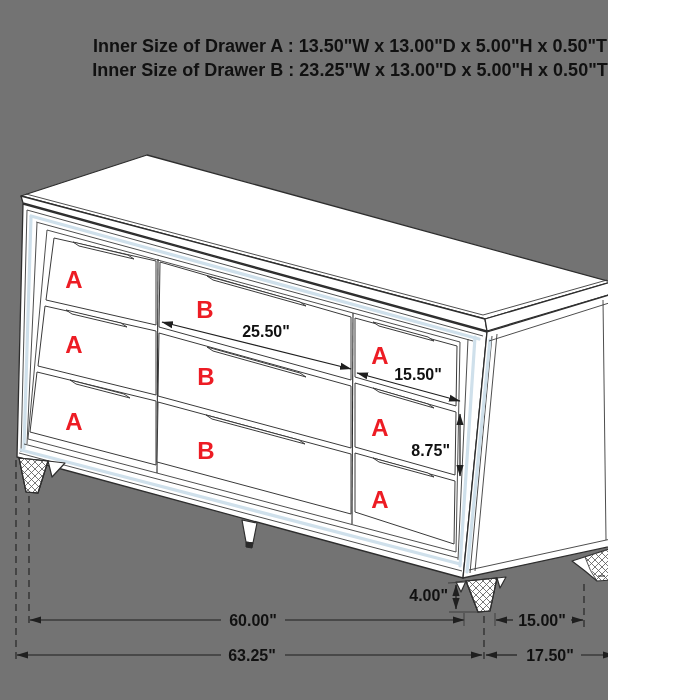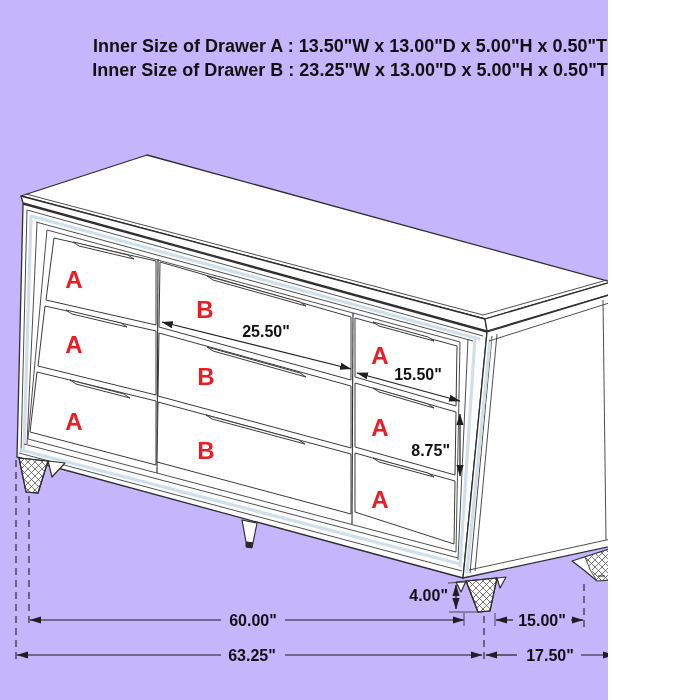--- a/index.html
+++ b/index.html
@@ -1,16 +1,16 @@
 <!DOCTYPE html>
 <html><head>
 <meta charset="utf-8">
 <style>
   html,body{margin:0;padding:0;background:#ffffff;}
-  .stage{position:relative;width:608px;height:700px;background:#c4b5fd;overflow:hidden;
+  .stage{position:relative;width:608px;height:700px;background:#737373;overflow:hidden;
          font-family:"Liberation Sans",sans-serif;}
   svg{position:absolute;left:0;top:0;}
   .ln{stroke:#2e2e2e;stroke-width:1.1;fill:none;}
   .lnthin{stroke:#3a3a3a;stroke-width:0.9;fill:none;}
   .face{fill:#ffffff;stroke:#2e2e2e;stroke-width:1.3;stroke-linejoin:round;}
   .panel{fill:#ffffff;stroke:#3a3a3a;stroke-width:1;stroke-linejoin:round;}
   .accent{stroke-width:3.2;fill:none;stroke-linecap:round;}
   .dimln{stroke:#1f1f1f;stroke-width:1.2;fill:none;}
   .dash{stroke:#1f1f1f;stroke-width:1.1;fill:none;stroke-dasharray:7 5;}
   .dim{font:bold 16px "Liberation Sans",sans-serif;fill:#111111;}

